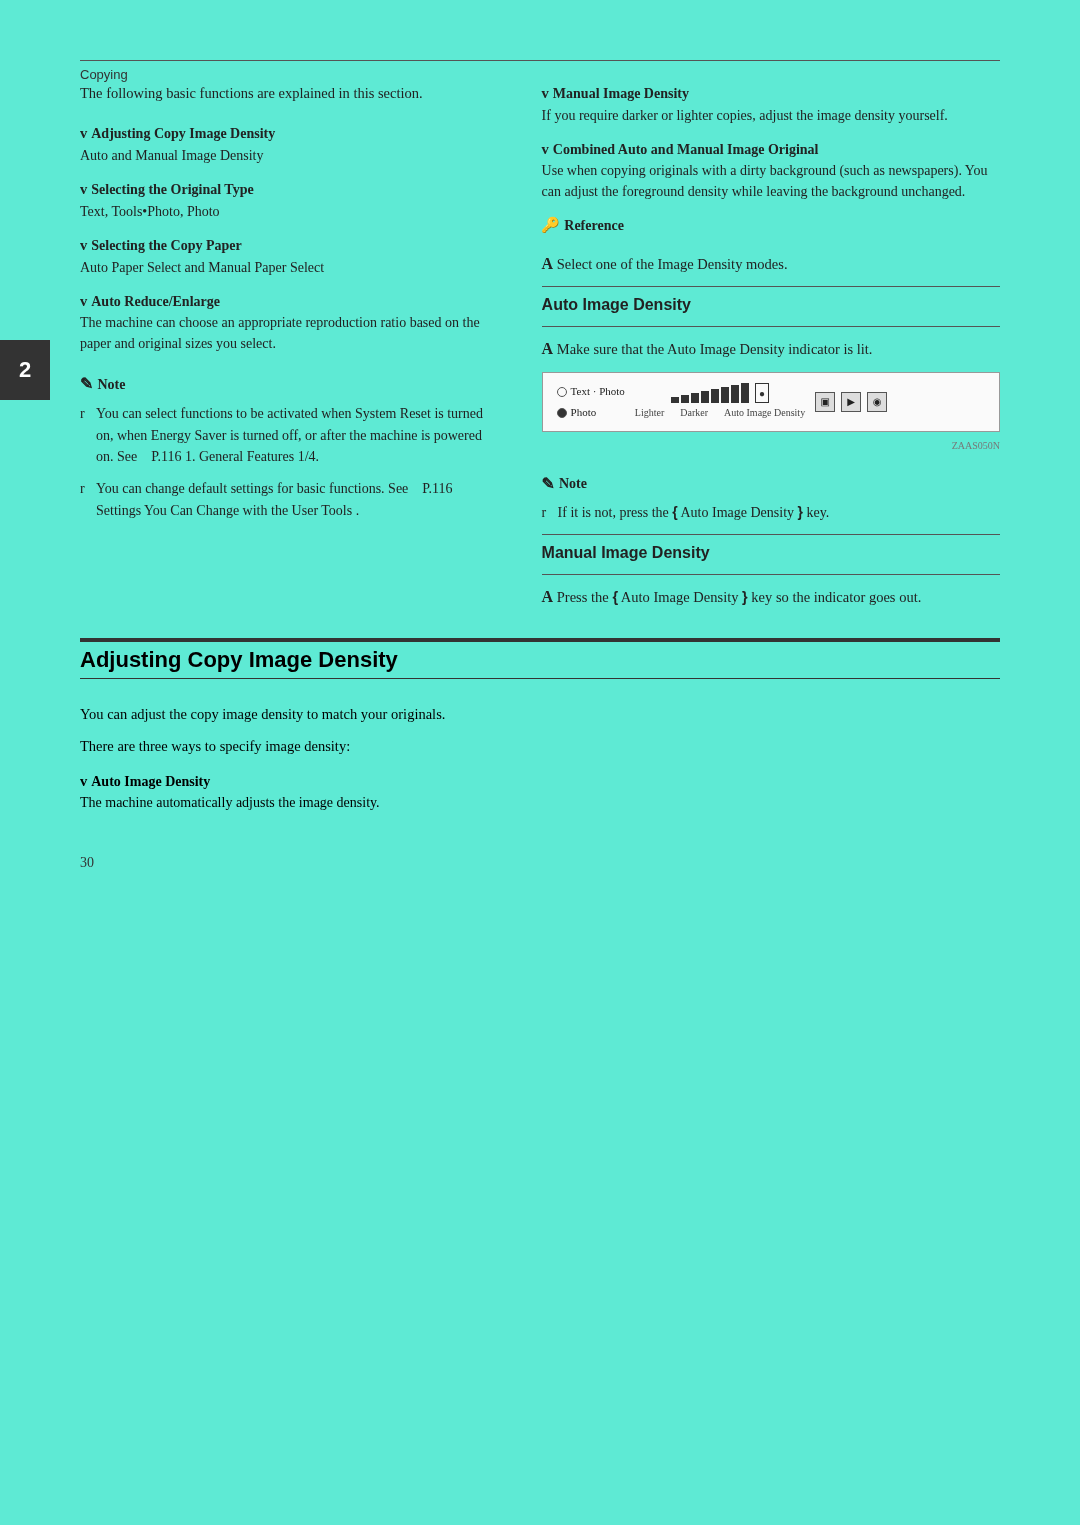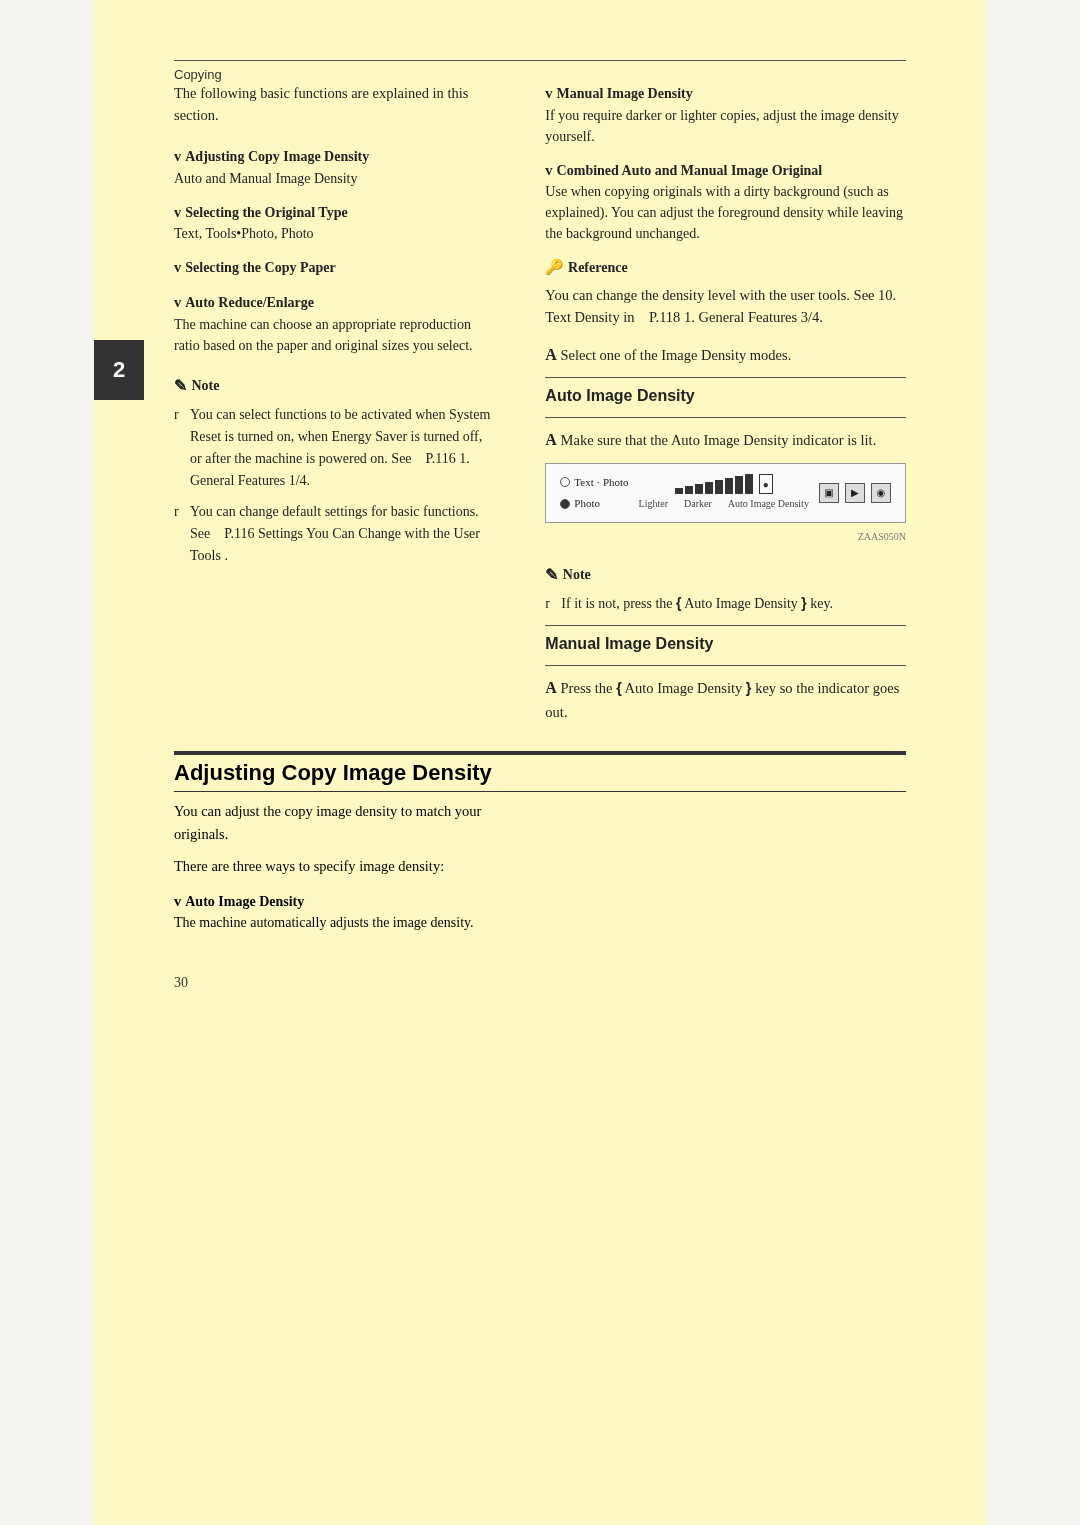--- a/index.html
+++ b/index.html
@@ -7,23 +7,23 @@
     body {
       background: #f5f5f0;
       display: flex;
       justify-content: center;
       align-items: flex-start;
       min-height: 100vh;
       font-family: 'Times New Roman', Times, serif;
     }
 
     .page {
-      width: 892px;
+      width: 1080px;
       min-height: 1525px;
-      background: #fef9c3;
+      background: #5eead4;
       position: relative;
       padding: 0;
     }
 
     .top-rule {
       border-top: 1px solid #555;
       margin: 60px 80px 0 80px;
     }
 
     .copying-label {
@@ -300,20 +300,21 @@
         <div class="bullet-sub">Auto and Manual Image Density</div>
       </div>
 
       <div class="bullet-item">
         <div><span class="bullet-v">v</span><span class="bullet-label">Selecting the Original Type</span></div>
         <div class="bullet-sub">Text, Tools•Photo, Photo</div>
       </div>
 
       <div class="bullet-item">
         <div><span class="bullet-v">v</span><span class="bullet-label">Selecting the Copy Paper</span></div>
+        <div class="bullet-sub">Auto Paper Select and Manual Paper Select</div>
       </div>
 
       <div class="bullet-item">
         <div><span class="bullet-v">v</span><span class="bullet-label">Auto Reduce/Enlarge</span></div>
         <div class="bullet-sub">The machine can choose an appropriate reproduction ratio based on the paper and original sizes you select.</div>
       </div>
 
       <div class="note-block">
         <div class="note-heading">
           <span class="note-icon">✎</span>
@@ -327,29 +328,28 @@
 
     <div class="right-col">
 
       <div class="bullet-item">
         <div><span class="bullet-v">v</span><span class="bullet-label">Manual Image Density</span></div>
         <div class="bullet-sub">If you require darker or lighter copies, adjust the image density yourself.</div>
       </div>
 
       <div class="bullet-item">
         <div><span class="bullet-v">v</span><span class="bullet-label">Combined Auto and Manual Image Original</span></div>
-        <div class="bullet-sub">Use when copying originals with a dirty background (such as explained). You can adjust the foreground density while leaving the background unchanged.</div>
+        <div class="bullet-sub">Use when copying originals with a dirty background (such as newspapers). You can adjust the foreground density while leaving the background unchanged.</div>
       </div>
 
       <div class="ref-block">
         <div class="ref-heading">
           <span class="ref-icon">🔑</span>
           <span>Reference</span>
         </div>
-        <div style="font-size:14.5px;line-height:1.55;">You can change the density level with the user tools. See  10. Text Density in &nbsp;&nbsp;&nbsp;P.118 1. General Features 3/4.</div>
       </div>
 
       <div class="step-A">
         <span class="step-A-letter">A</span> <span>Select one of the Image Density modes.</span>
       </div>
 
       <div class="subsection-rule"></div>
       <div class="subsection-title">Auto Image Density</div>
       <div class="subsection-bottom-rule"></div>
 
@@ -416,21 +416,21 @@
   </div>
 
   <div style="margin: 0 80px 0 80px; position: relative;">
     
   </div>
 
   <div style="margin: 18px 80px 0 80px; border-top: 4px solid #333; border-bottom: 1.5px solid #333; padding: 5px 0;">
     <span style="font-size:22px;font-weight:bold;font-family:Arial,sans-serif;">Adjusting Copy Image Density</span>
   </div>
 
-  <div style="margin: 8px 80px 0 80px; display:flex; gap:0;font-family:Liberation Serif, serif;">
+  <div style="margin: 24px 80px 0 80px; display:flex; gap:0;font-family:Liberation Serif, serif;">
     <div style="width:48%;padding-right:30px;font-size:14.5px;line-height:1.55;">
       <p>You can adjust the copy image density to match your originals.</p>
       <p style="margin-top:10px;">There are three ways to specify image density:</p>
       <div style="margin-top:12px;" class="bullet-item">
         <div><span class="bullet-v">v</span><span class="bullet-label">Auto Image Density</span></div>
         <div class="bullet-sub">The machine automatically adjusts the image density.</div>
       </div>
     </div>
     <div style="width:52%;padding-left:20px;font-size:14.5px;line-height:1.55;">
       

